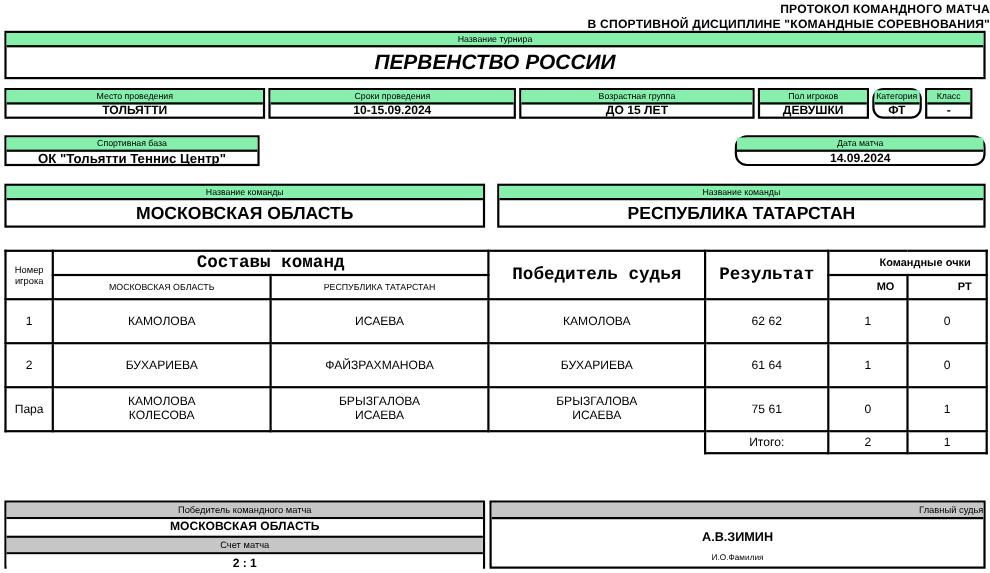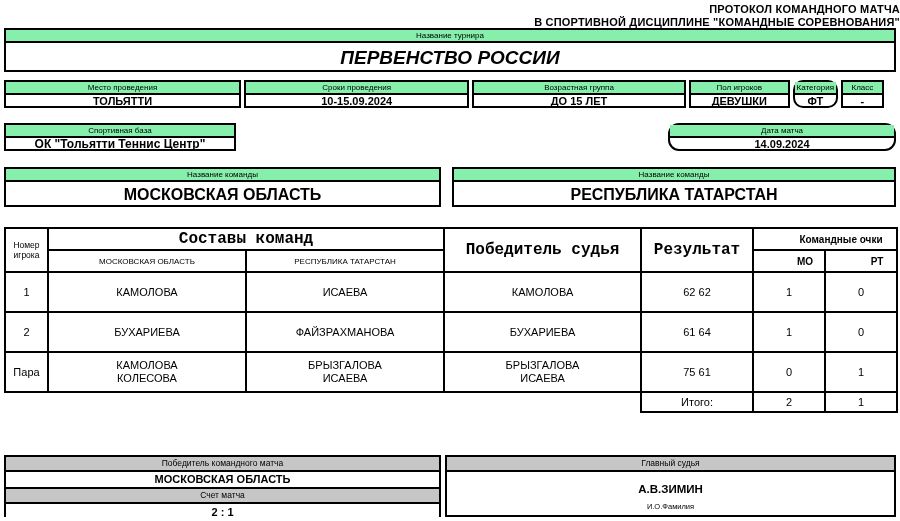--- a/index.html
+++ b/index.html
@@ -243,21 +243,21 @@
     width: 451px;
     margin-left: 4px;
     border: 2px solid #000000;
     box-sizing: border-box;
     display: flex;
     flex-direction: column;
   }
   .foot-right .lbl {
     background: #c6c6c6;
     border-bottom: 2px solid #000000;
-    text-align: center;
+    text-align: right;
     font-size: 8.5px;
     line-height: 13px;
     height: 13px;
   }
   .foot-right .body {
     flex: 1;
     display: flex;
   }
   .sig-cell, .name-cell {
     position: relative;

